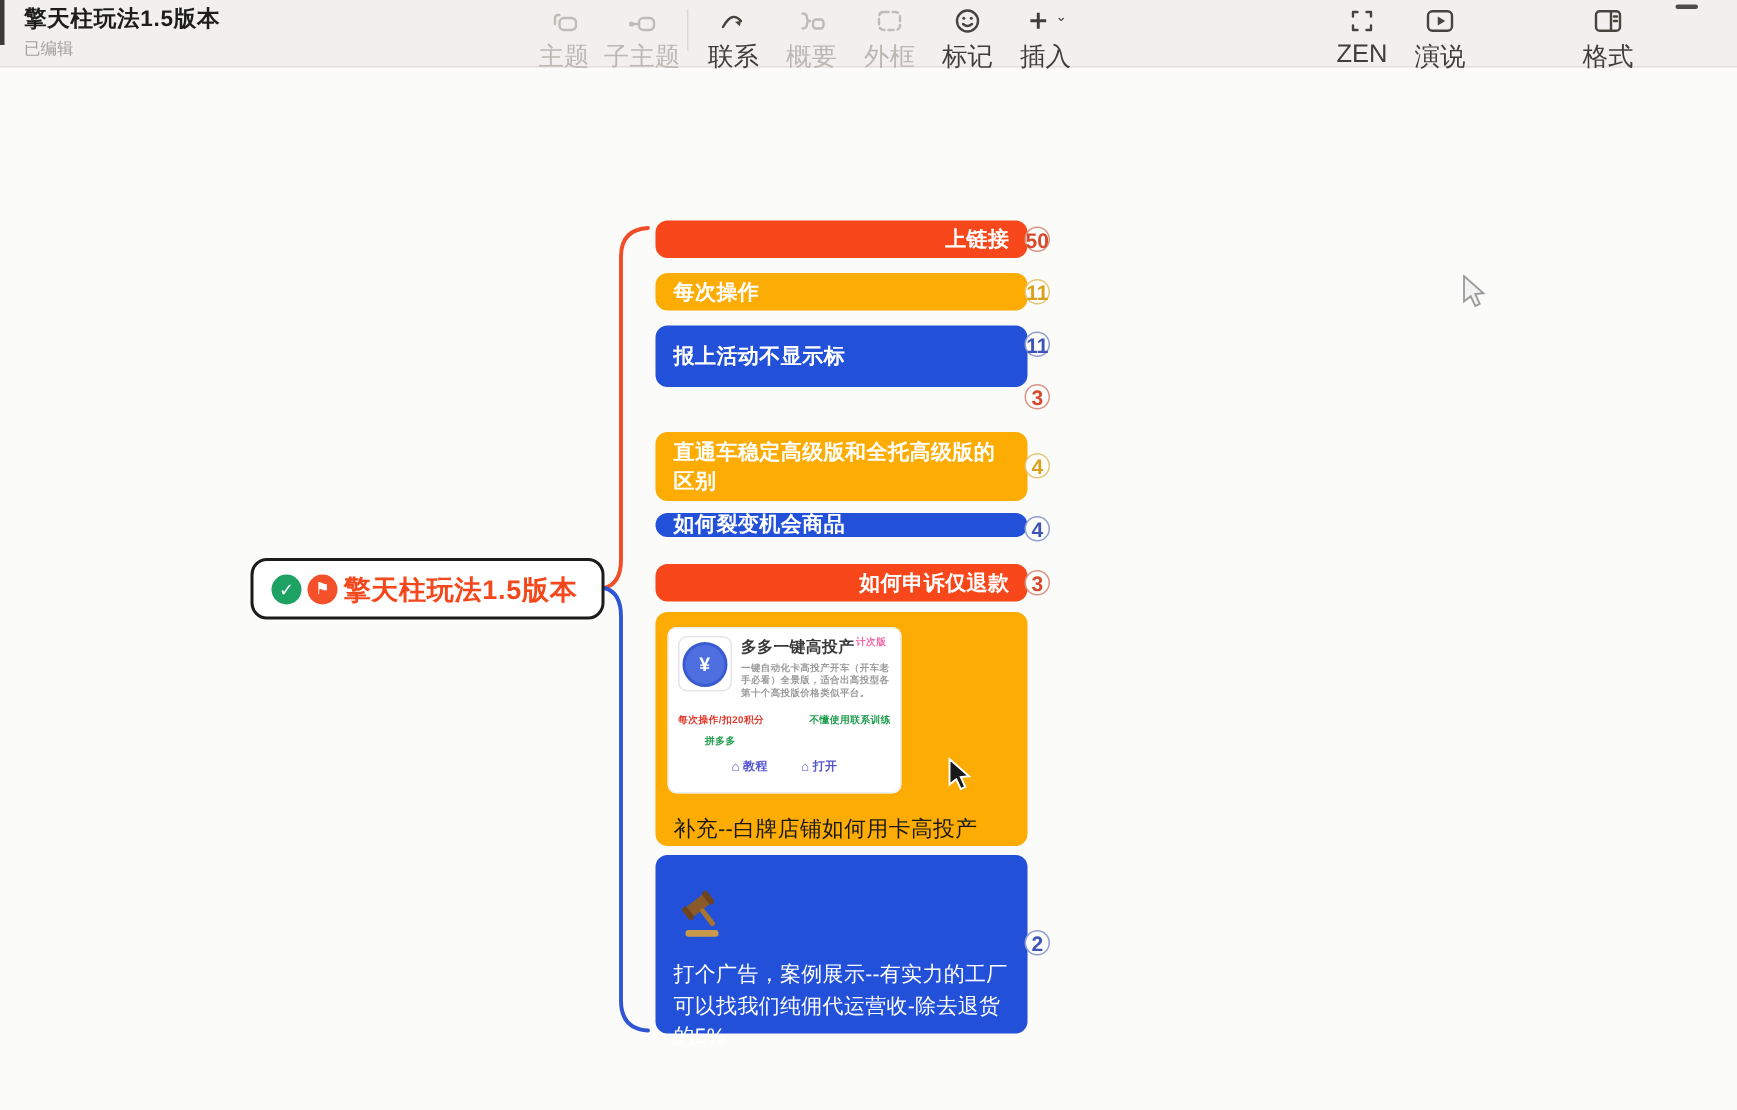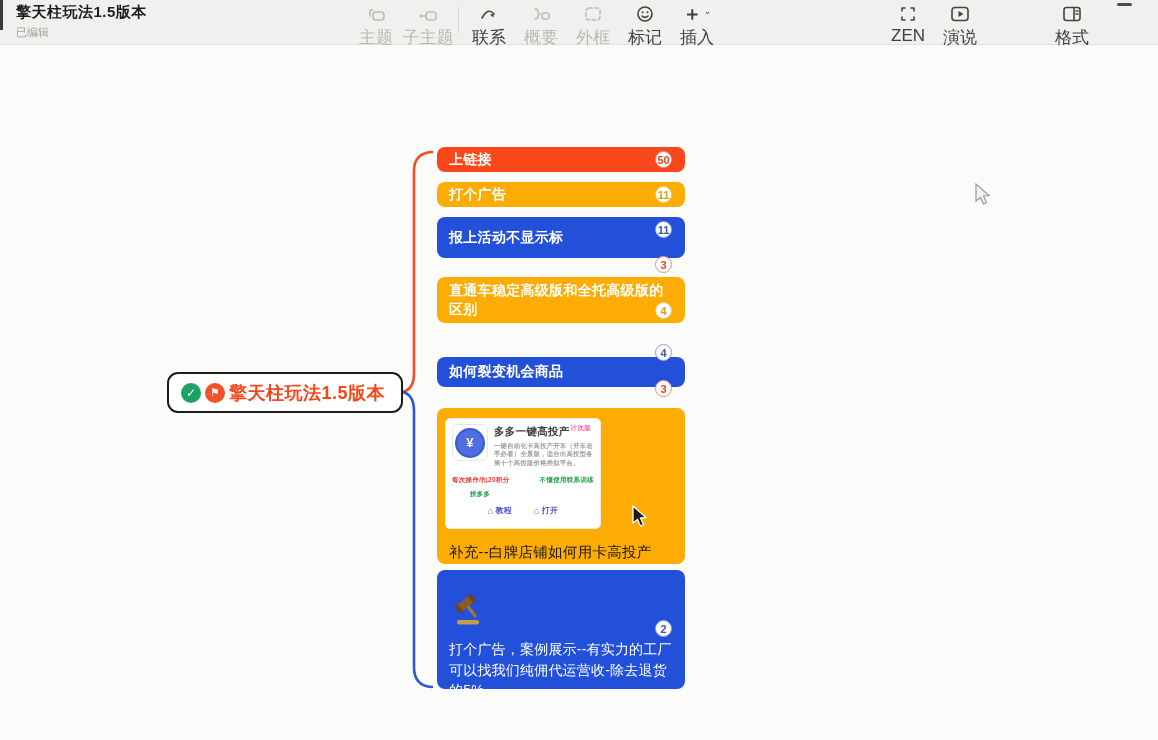--- a/index.html
+++ b/index.html
@@ -39,28 +39,28 @@
   .root-label { color:#f4481c; font-weight:bold; font-size:18px; letter-spacing:.5px; white-space:nowrap; }
   .micon { width:20px; height:20px; border-radius:50%; display:flex; align-items:center; justify-content:center;
     color:#fff; font-size:12px; font-weight:bold; }
   .micon.check { background:#1da263; }
   .micon.flag { background:#f4502a; font-size:11px; }
 
   
   .node { position:absolute; left:437px; width:248px; border-radius:8px;
     color:#fff; font-weight:bold; font-size:14px; display:flex; align-items:center;
     padding:0 12px; letter-spacing:.3px; cursor:default; }
-  .node.red { background:var(--red,#f8471a); }
+  .node.red { background:var(--red,#f8471a);justify-content:flex-end; }
   .node.yellow { background:var(--yellow,#fcac03); }
   .node.blue { background:var(--blue,#2350d8); }
   .node.wrap { align-items:flex-start; padding-top:4px; line-height:19px; }
 
-  .badge { position:absolute; left:655px; width:17px; height:17px; border-radius:50%;
+  .badge { position:absolute; left:683px; width:17px; height:17px; border-radius:50%;
     background:#fdfdfc; display:flex; align-items:center; justify-content:center;
-    font-size:11px; font-weight:bold; border:1.2px solid; }
+    font-size:14px; font-weight:bold; border:1.2px solid; }
   .badge.red { color:#d8492b; border-color:#dc9383; }
   .badge.yellow { color:#d9a11c; border-color:#e4c878; }
   .badge.blue { color:#3d55b8; border-color:#8f9ed0; }
 
   
   .card-node { top:363px; height:156px; display:block; padding:10px 8px 0 8px; }
   .embed-card { width:156px; height:111px; background:#ffffff; border-radius:6px;
     padding:6px 7px; position:relative; box-shadow:0 0 0 1px #eee inset; color:#333; }
   .ec-top { display:flex; gap:6px; }
   .ec-appicon { width:37px; height:37px; border:1px solid #e4e4ee; border-radius:6px;
@@ -210,30 +210,33 @@
   <div class="root-node">
     <span class="micon check">✓</span>
     <span class="micon flag">⚑</span>
     <span class="root-label">擎天柱玩法1.5版本</span>
   </div>
 
   <div class="node red" style="top:102px; height:25px;">
       <span>上链接</span>
     </div>
   <div class="node yellow" style="top:137px; height:25px;">
-      <span>打个广告</span>
+      <span>每次操作</span>
     </div>
   <div class="node blue" style="top:172px; height:41px;">
       <span>报上活动不显示标</span>
     </div>
-  <div class="node yellow wrap" style="top:232px; height:46px;">
+  <div class="node yellow wrap" style="top:243px; height:46px;">
       <span>直通车稳定高级版和全托高级版的区别</span>
     </div>
-  <div class="node blue" style="top:312px; height:30px;">
+  <div class="node blue" style="top:297px; height:16px;">
       <span>如何裂变机会商品</span>
+    </div>
+  <div class="node red" style="top:331px; height:25px;">
+      <span>如何申诉仅退款</span>
     </div>
 
   <div class="badge red" style="top:106px;">50</div>
   <div class="badge yellow" style="top:141px;">11</div>
   <div class="badge blue" style="top:176px;">11</div>
   <div class="badge red" style="top:211px;">3</div>
   <div class="badge yellow" style="top:257px;">4</div>
   <div class="badge blue" style="top:299px;">4</div>
   <div class="badge red" style="top:335px;">3</div>
 

